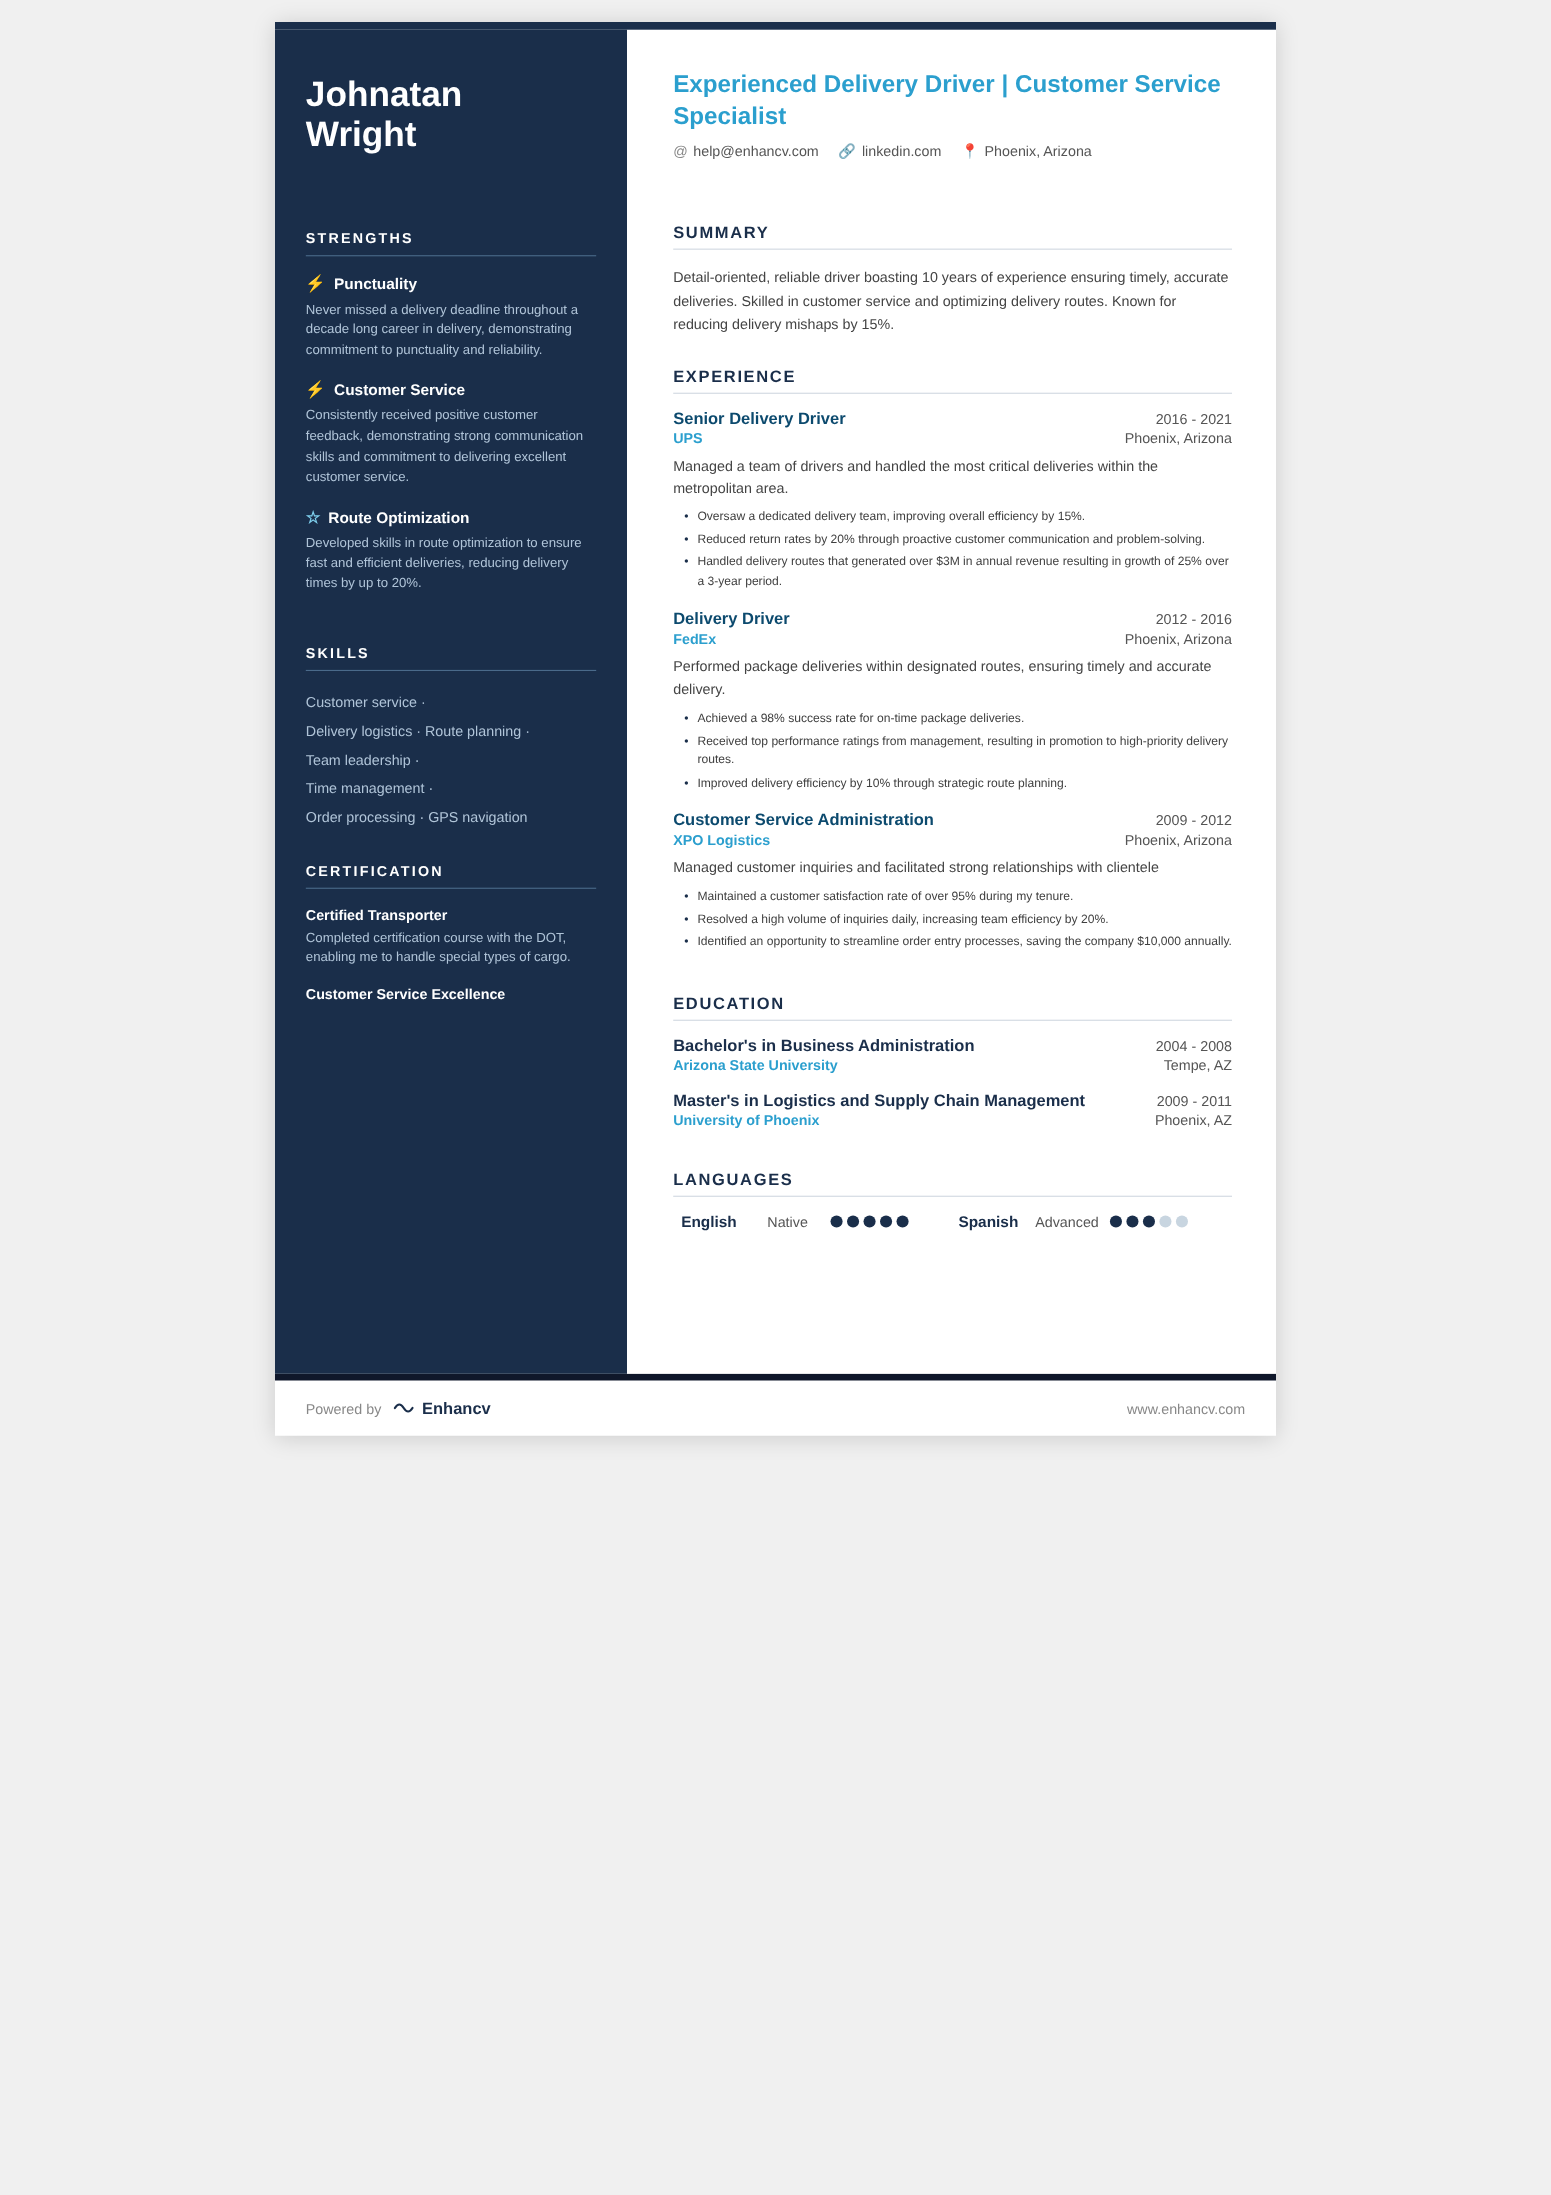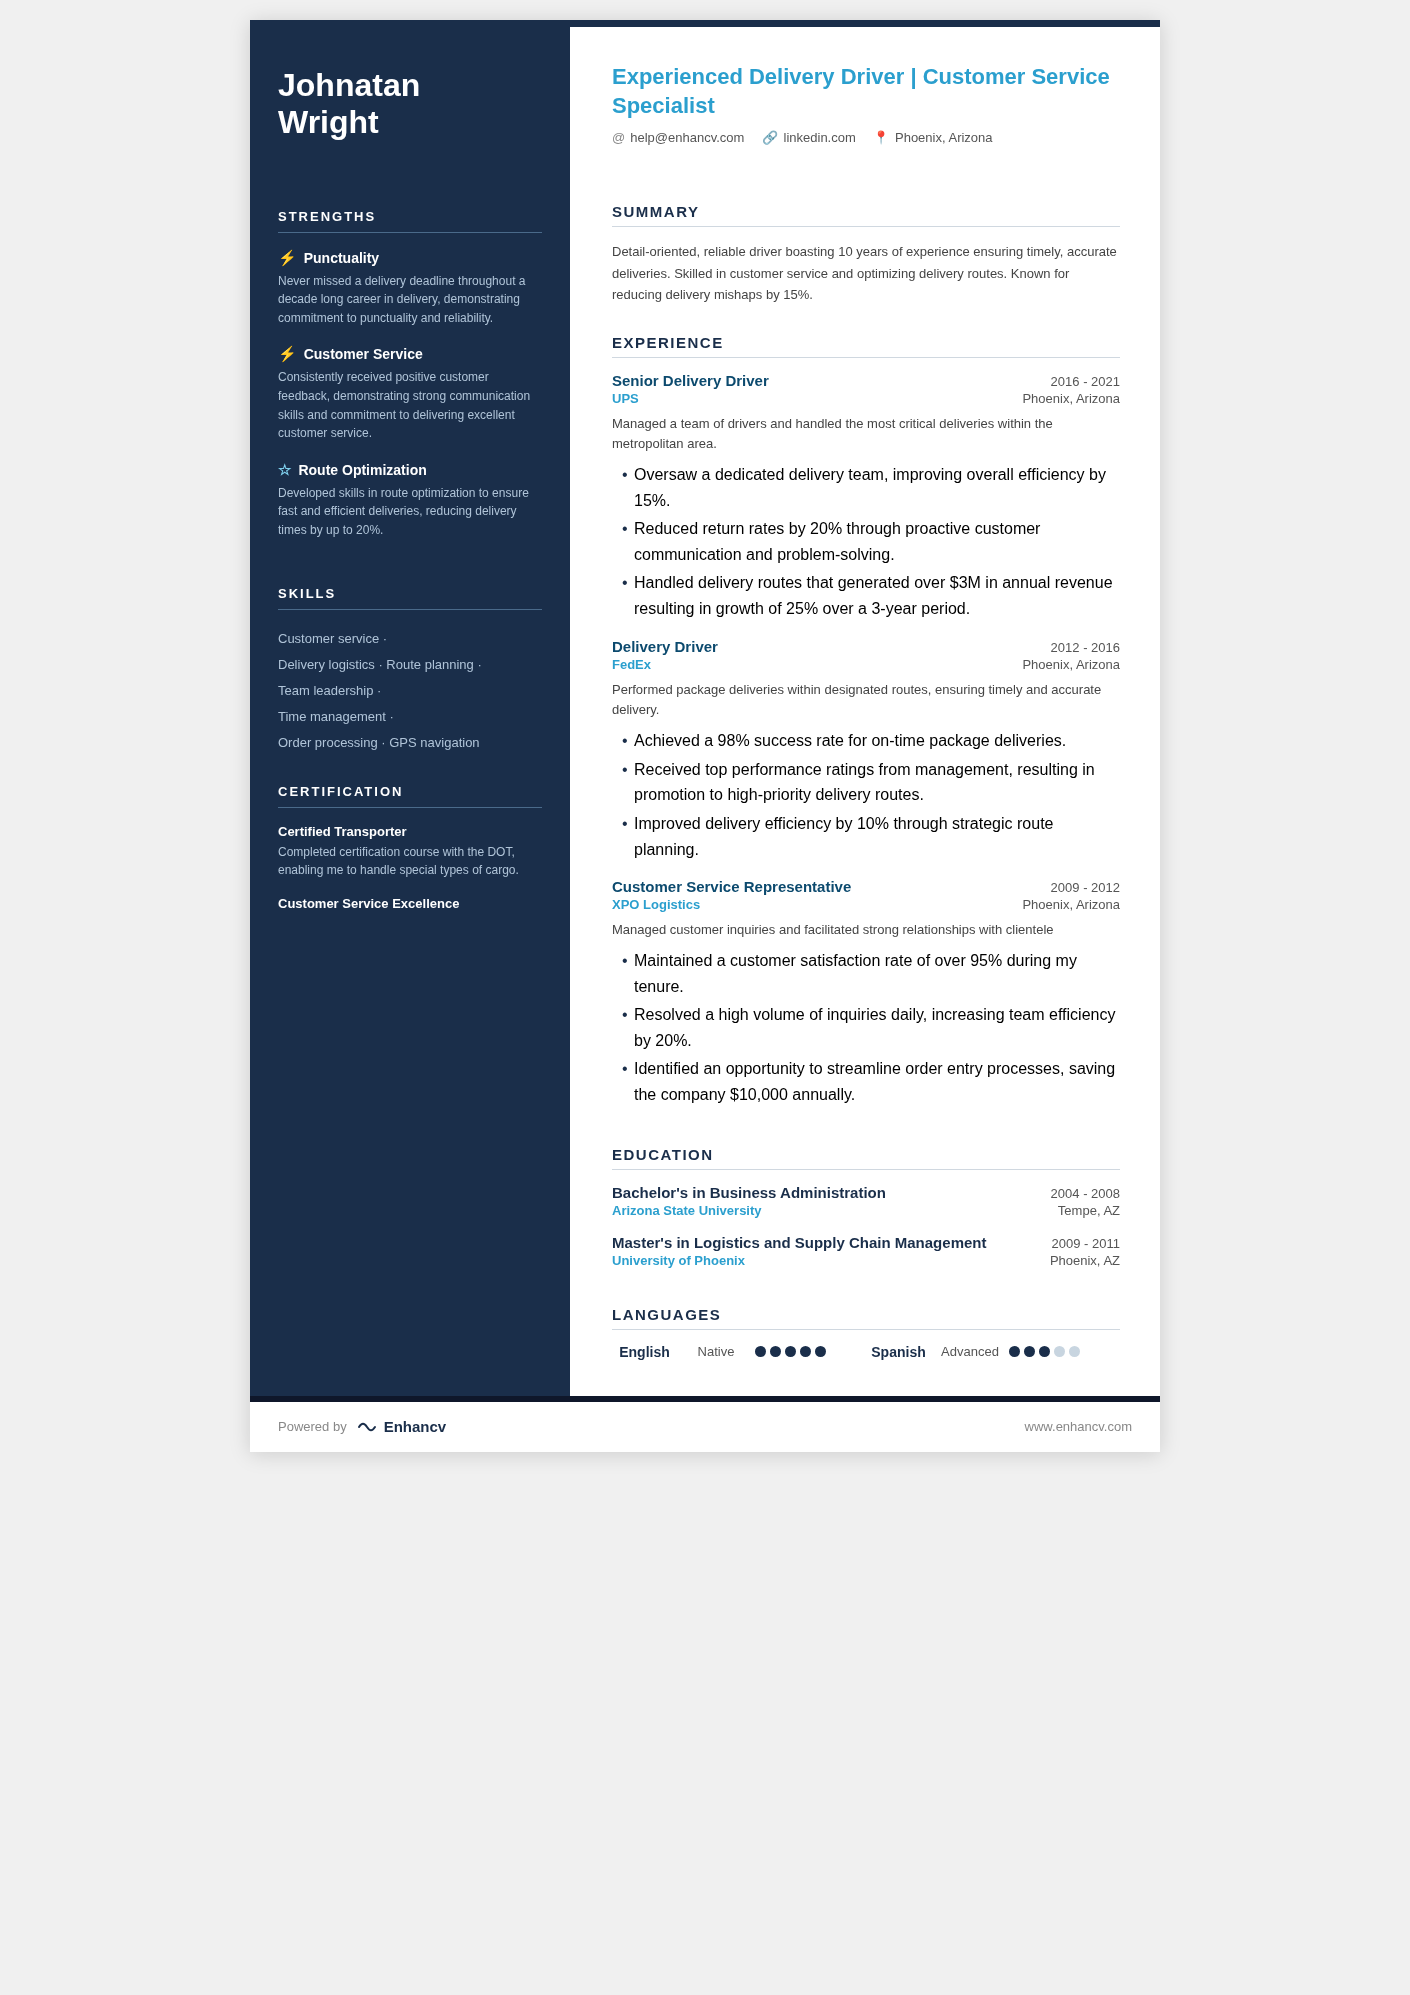--- a/index.html
+++ b/index.html
@@ -186,22 +186,22 @@
       color: #444;
       line-height: 1.6;
       margin-bottom: 7px;
     }
     .exp-bullets {
       list-style: none;
       padding-left: 10px;
       margin-bottom: 16px;
     }
     .exp-bullets li {
-      font-size: 16px;
-      color: #000000;
+      font-size: 11px;
+      color: #404040;
       line-height: 1.6;
       padding-left: 12px;
       position: relative;
       margin-bottom: 3px;
     }
     .exp-bullets li::before {
       content: '•';
       position: absolute;
       left: 0;
       color: #1a2e4a;
@@ -437,21 +437,21 @@
           <div class="exp-summary">Performed package deliveries within designated routes, ensuring timely and accurate delivery.</div>
           <ul class="exp-bullets">
             <li>Achieved a 98% success rate for on-time package deliveries.</li>
             <li>Received top performance ratings from management, resulting in promotion to high-priority delivery routes.</li>
             <li>Improved delivery efficiency by 10% through strategic route planning.</li>
           </ul>
         </div>
 
         <div>
           <div class="exp-header">
-            <span class="exp-job-title">Customer Service Representative</span>
+            <span class="exp-job-title">Customer Service Administration</span>
             <span class="exp-dates">2009 - 2012</span>
           </div>
           <div class="exp-company-row">
             <span class="exp-company">XPO Logistics</span>
             <span class="exp-location">Phoenix, Arizona</span>
           </div>
           <div class="exp-summary">Managed customer inquiries and facilitated strong relationships with clientele</div>
           <ul class="exp-bullets">
             <li>Maintained a customer satisfaction rate of over 95% during my tenure.</li>
             <li>Resolved a high volume of inquiries daily, increasing team efficiency by 20%.</li>

